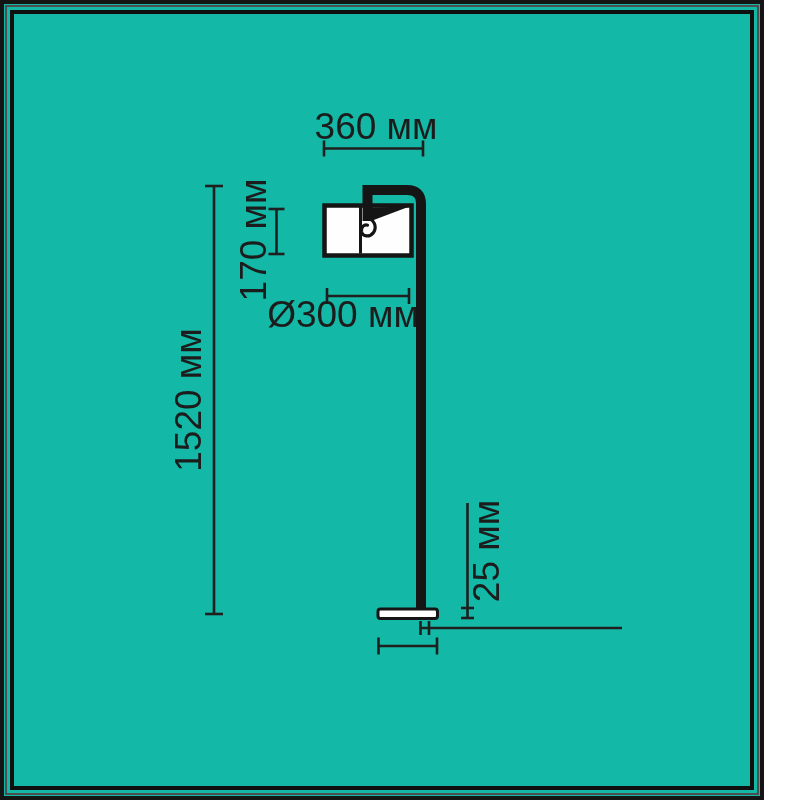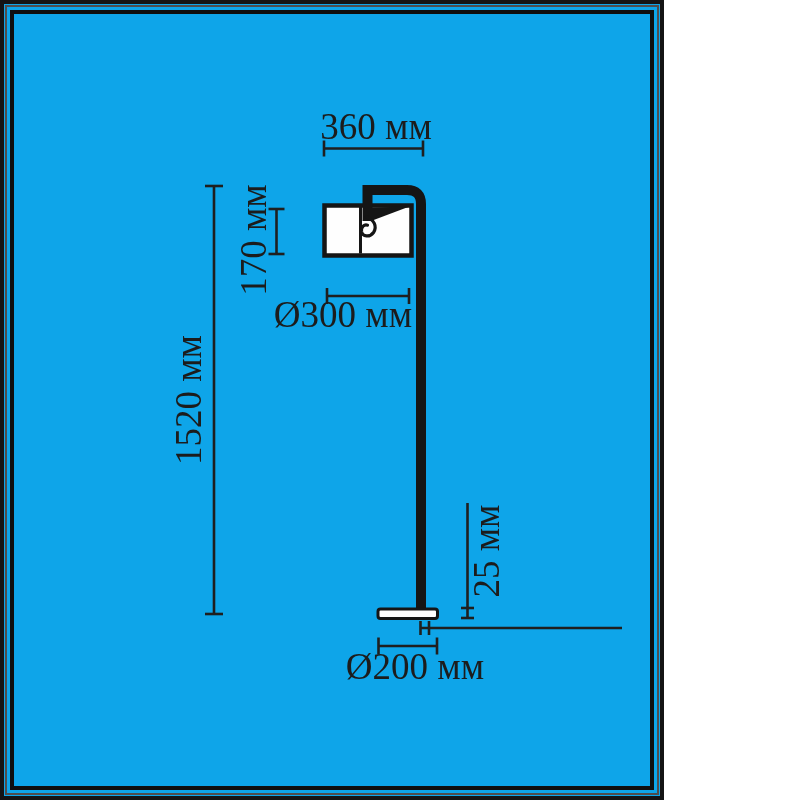--- a/index.html
+++ b/index.html
@@ -2,25 +2,25 @@
 <html><head>
 <meta charset="utf-8">
 <style>
   html, body {
     margin: 0;
     padding: 0;
     background: #ffffff;
   }
   .canvas {
     position: relative;
-    width: 664px;
+    width: 764px;
     height: 800px;
-    background: #0ea5e9;
+    background: #14b8a6;
     overflow: hidden;
-    font-family: Liberation Serif, serif;
+    font-family: Liberation Sans, sans-serif;
   }
   
   .frame { position: absolute; pointer-events: none; }
   .frame-outer { inset: 0;    border: 4px solid #141414; }
   .frame-mid   { inset: 5px;  border: 2px solid #4e4e4e; }
   .frame-inner { inset: 10px; border: 4px solid #0f0f0f; }
 
   svg.drawing {
     position: absolute;
     left: 0; top: 0;
@@ -116,15 +116,14 @@
 
   <div class="label vertical" style="left:253px; top:240px;">170 мм</div>
 
   <div class="label" style="left:343px; top:314px;">Ø300 мм</div>
 
   <div class="label vertical" style="left:188px; top:400px;">1520 мм</div>
 
   <div class="label vertical" style="left:486px; top:551px;">25 мм</div>
 
 
-  <div class="label" style="left:415px; top:666px;">Ø200 мм</div>
 
 </div>
 
 </body></html>

